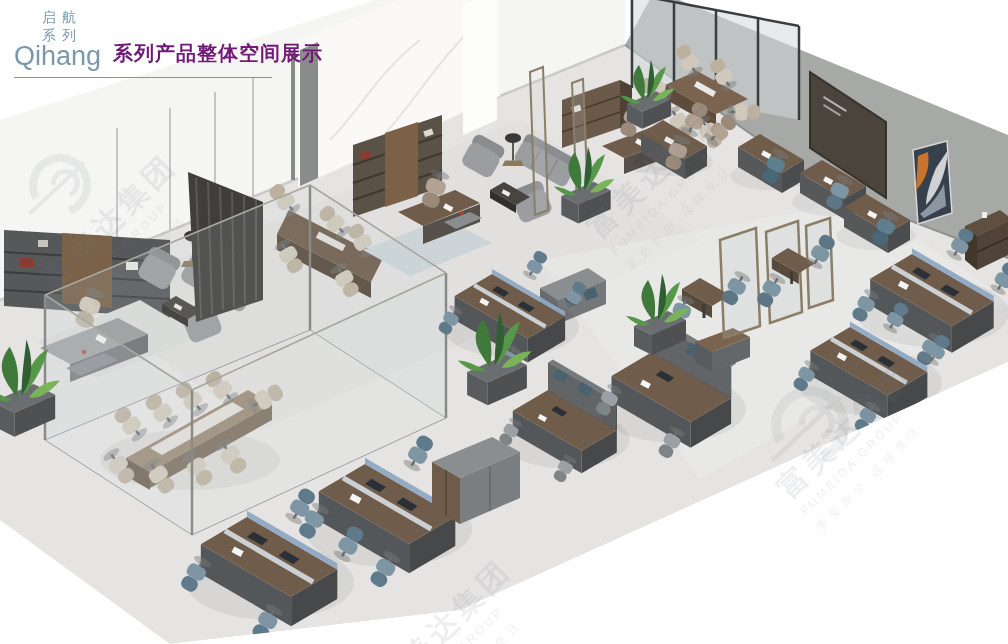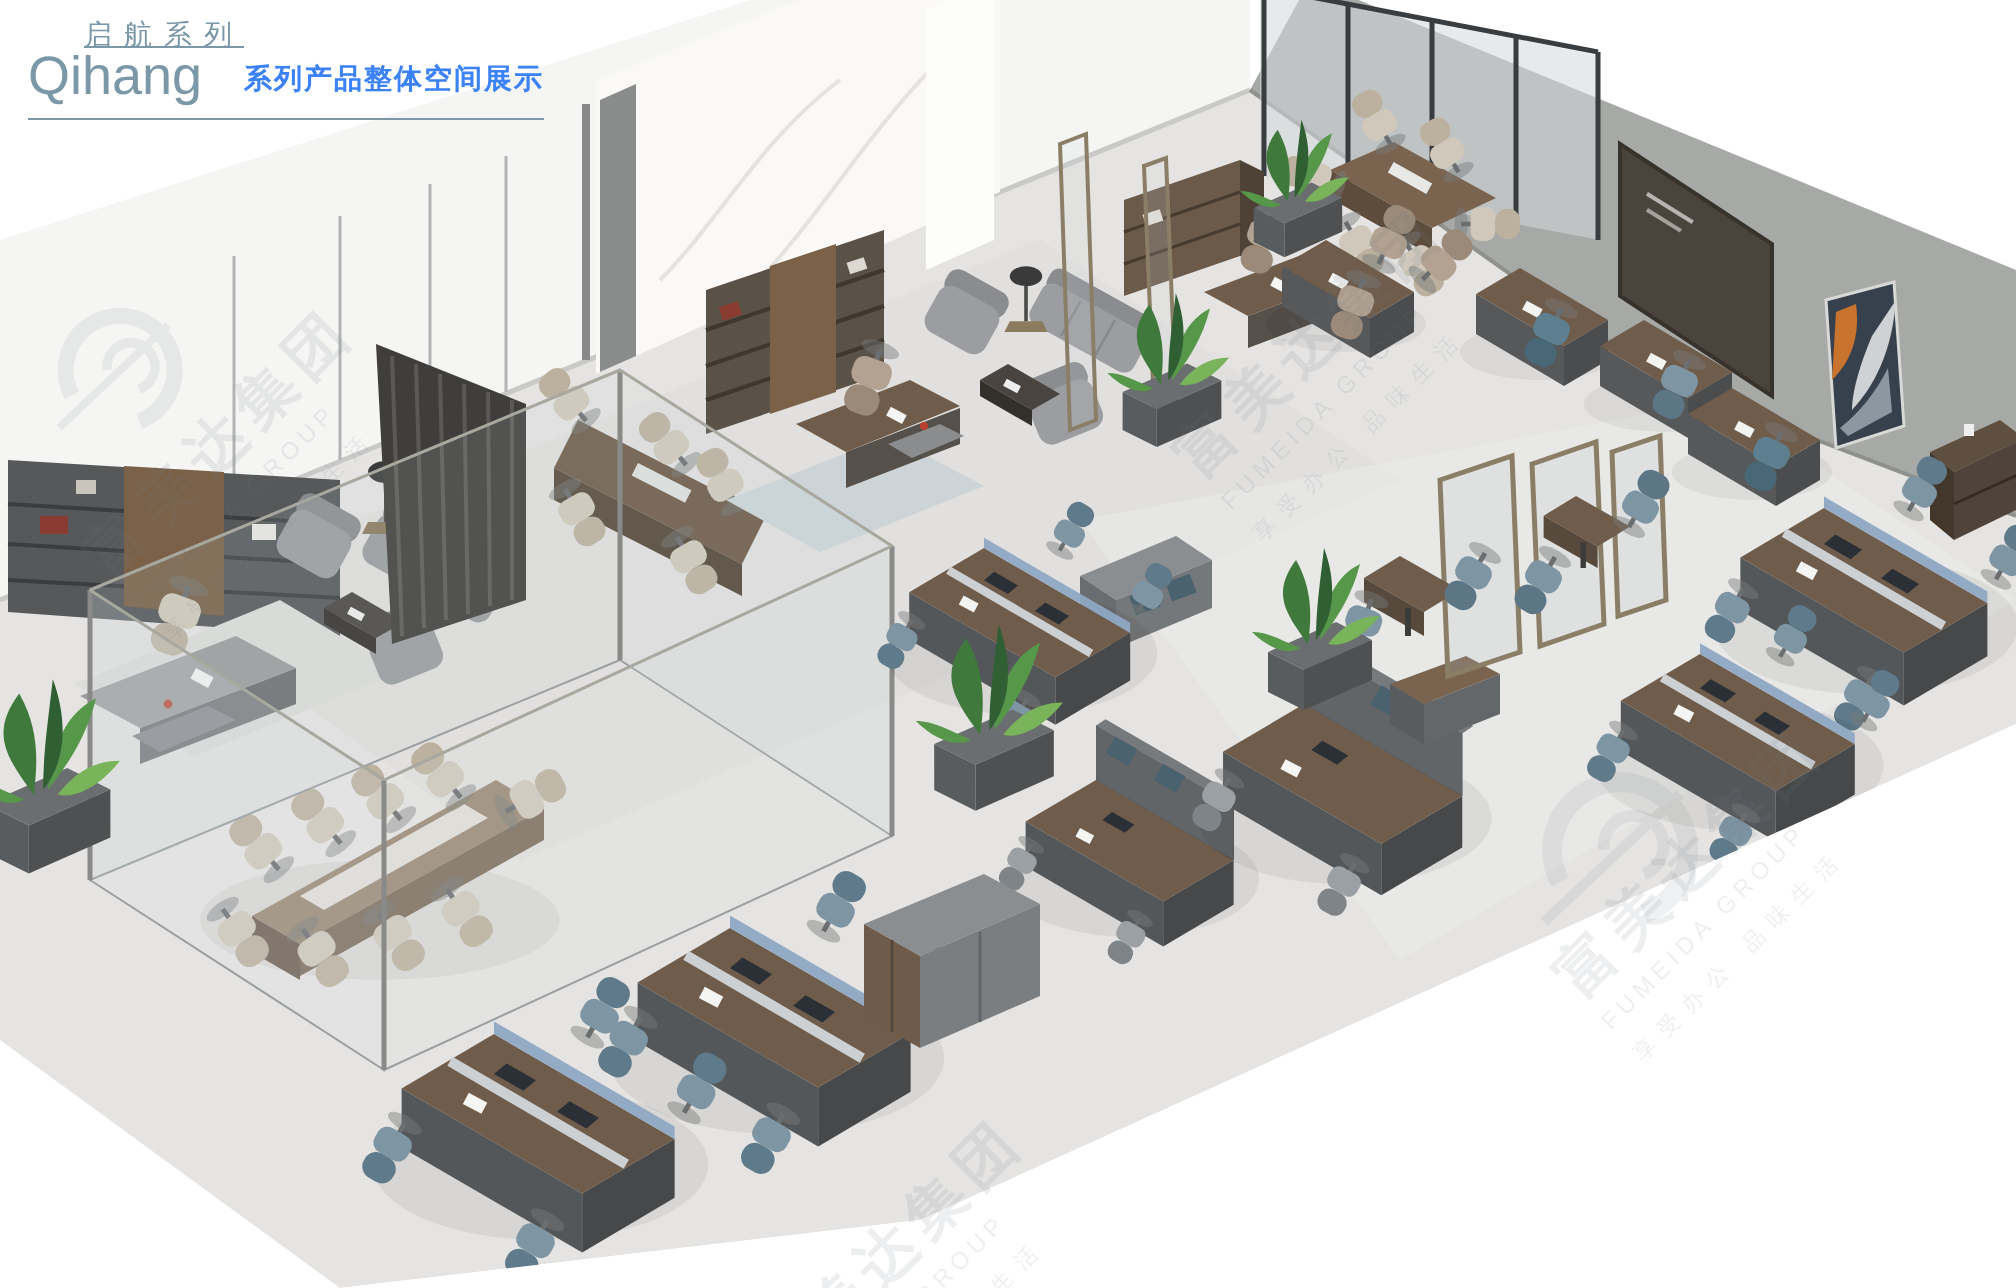--- a/index.html
+++ b/index.html
@@ -2,23 +2,23 @@
 <html style="--brand: #7b98a9; --floor: #e5e4e2; --wall_right: #a7a9a7; --walnut: #6f5c4a; --desk_gray: #9a9c9e; --chair_blue: #7e95a4; --chair_beige: #d0c9bb; --plant_green: #57974a; --screen_blue: #8fa8c4;"><head>
 <meta charset="utf-8">
 <style>
   html,body{margin:0;padding:0;background:#fff;}
   .stage{position:relative;width:1008px;height:644px;overflow:hidden;background:#fff;
          font-family:"Liberation Sans","DejaVu Sans",sans-serif;}
   .scene{position:absolute;left:0;top:0;}
   
   .header{position:absolute;left:14px;top:8px;width:262px;z-index:5;}
   .h-row{display:flex;align-items:flex-end;}
-  .h-cn{font-size:14px;letter-spacing:6px;color:var(--brand,#7b98a9);padding-left:28px;line-height:1.3;text-decoration:underline;}
+  .h-cn{font-size:14px;letter-spacing:6px;color:var(--brand,#7b98a9);padding-left:28px;line-height:1.3;}
   .h-en{font-size:27px;color:var(--brand,#7b98a9);line-height:0.95;font-weight:400;}
-  .h-sub{font-size:14px;font-weight:bold;color:#3b82f6;margin-bottom:3px;letter-spacing:1px;white-space:nowrap;}
+  .h-sub{font-size:20px;font-weight:bold;color:#701a75;margin-left:12px;margin-bottom:3px;letter-spacing:1px;white-space:nowrap;}
   .h-line{border-top:1.5px solid var(--brand,#7b98a9);margin-top:7px;width:258px;}
   
   .ch-blue {--cseat:var(--chair_blue,#7e95a4);--cback:#5d7686;}
   .ch-teal {--cseat:#5e7f8f;--cback:#486877;}
   .ch-beige{--cseat:var(--chair_beige,#d0c9bb);--cback:#bcb19f;}
   .ch-gray {--cseat:#9aa0a3;--cback:#7e8487;}
   .ch-tan  {--cseat:#b3a292;--cback:#9b8a79;}
   .wm{opacity:0.12;fill:#6f7a84;}
   .wm1{font-size:30px;font-weight:bold;letter-spacing:5px;}
   .wm2{font-size:12px;letter-spacing:3px;}

